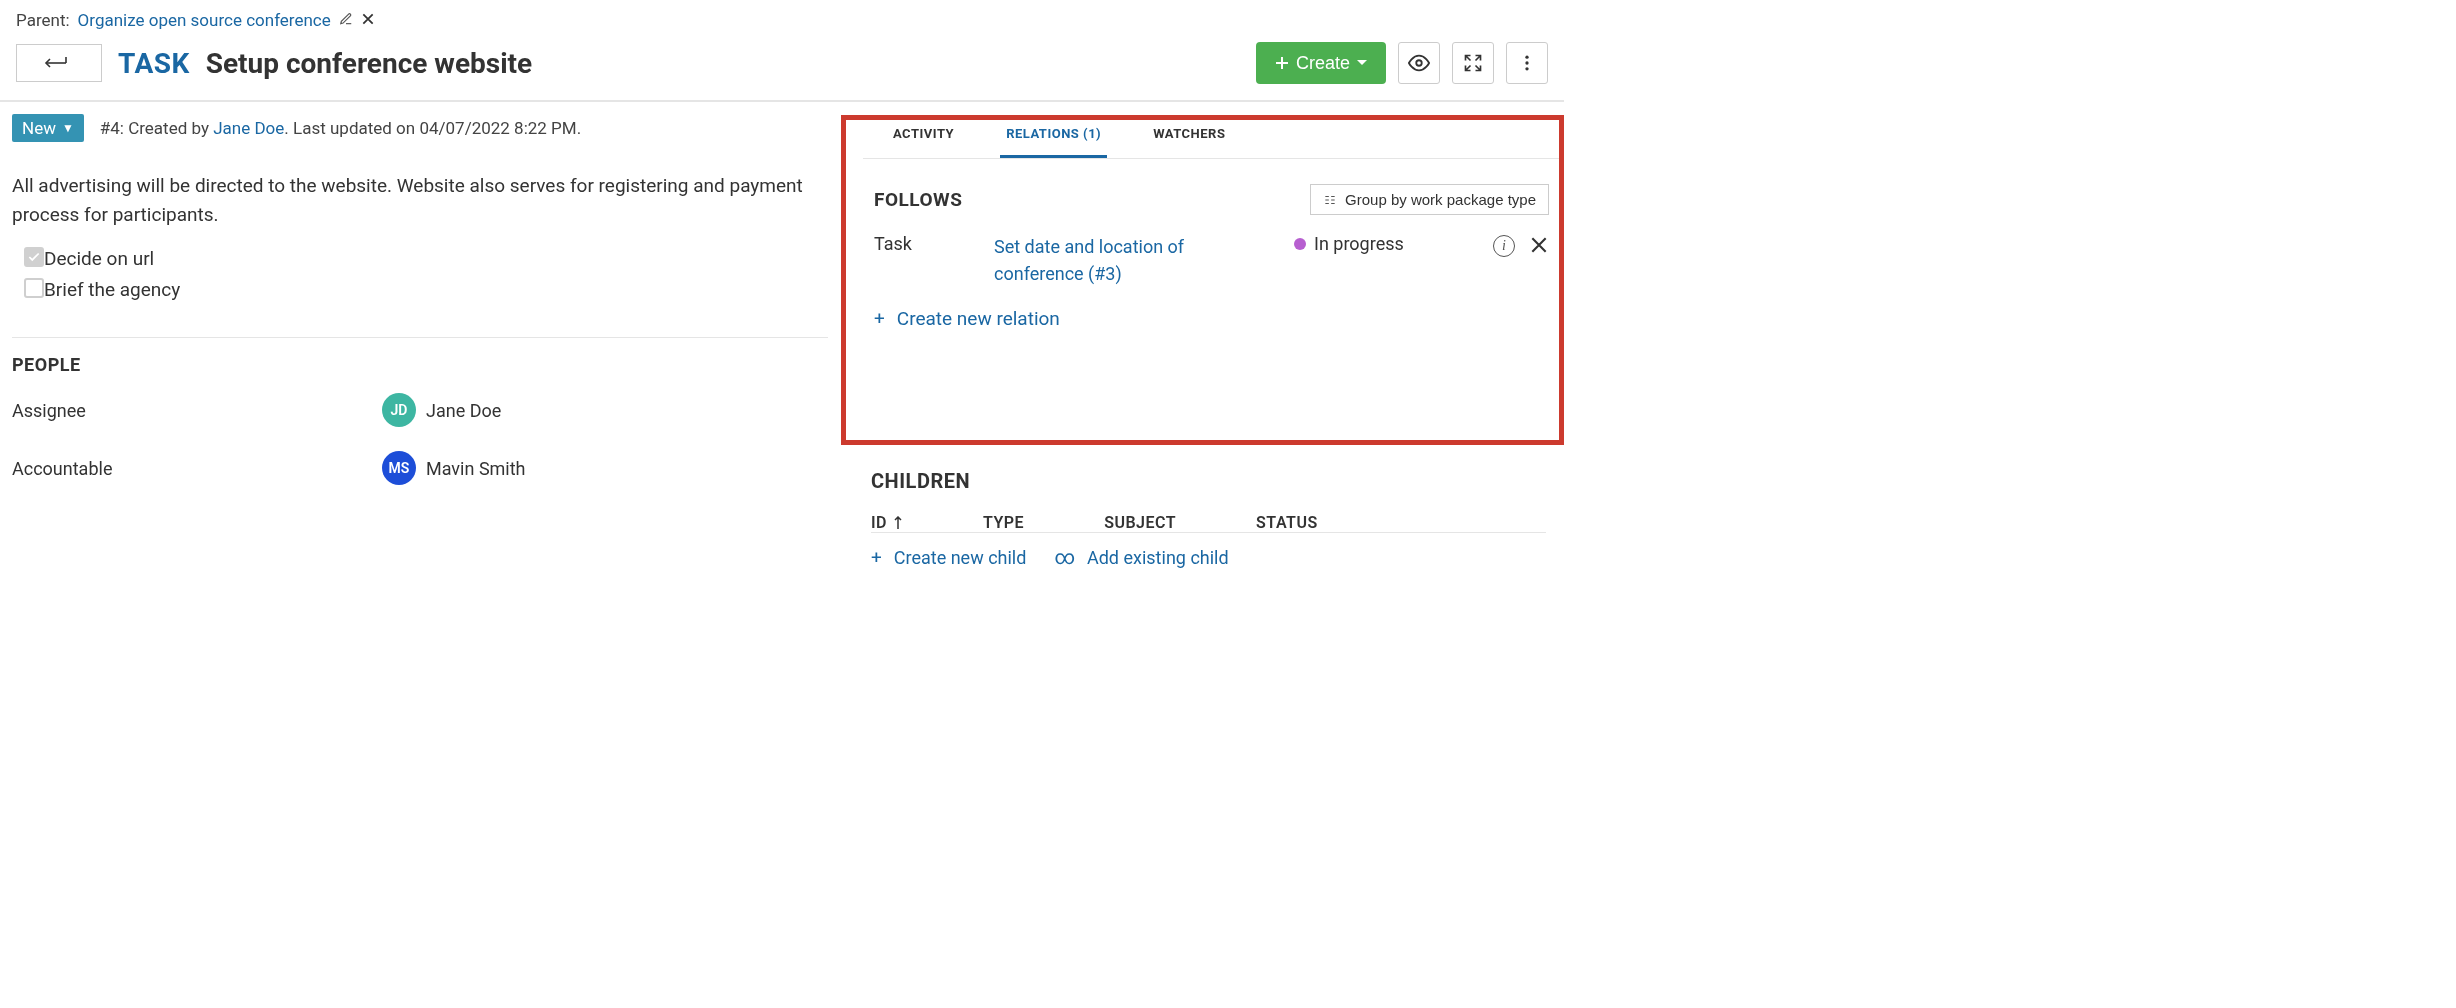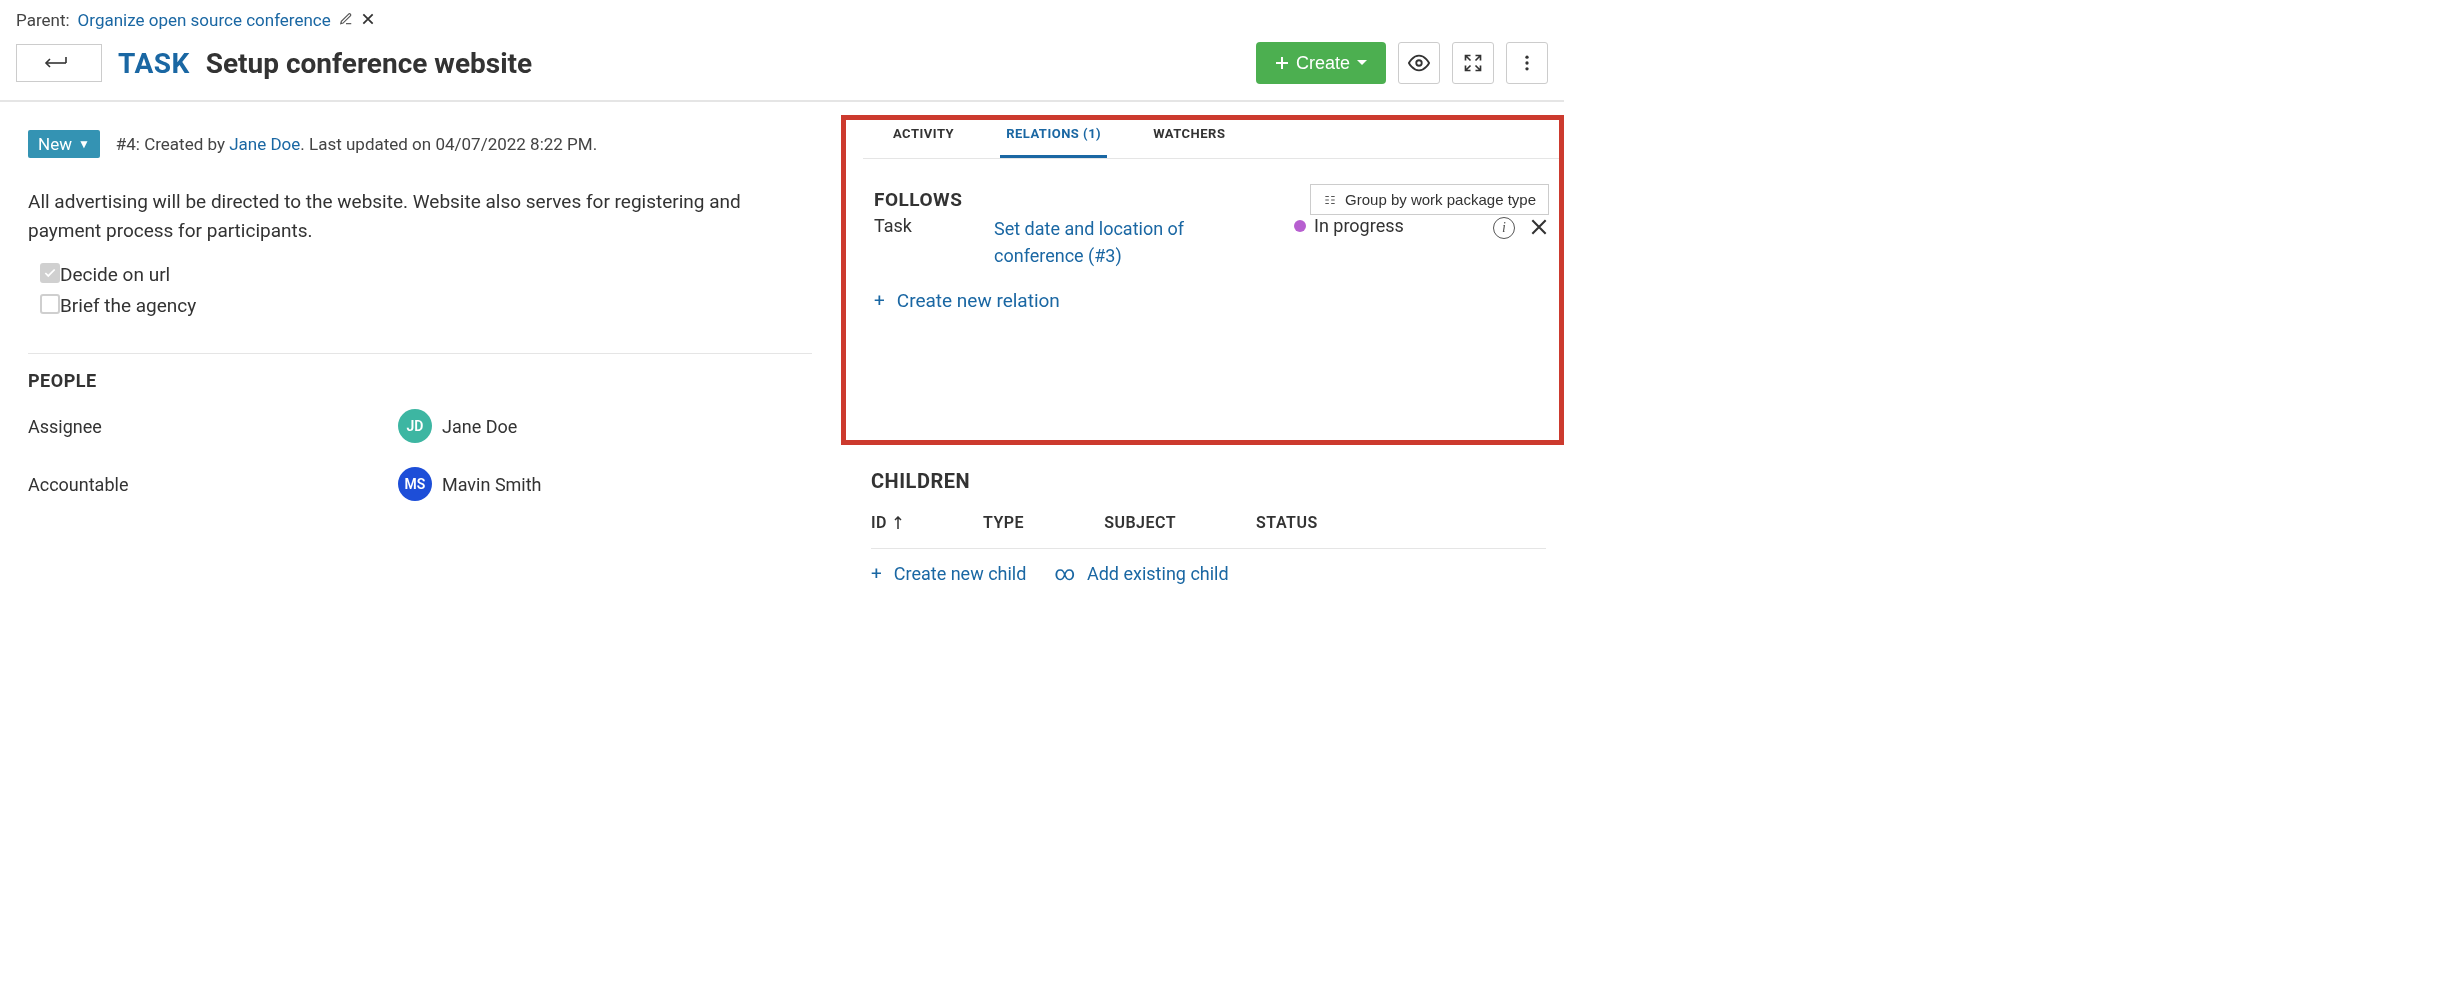--- a/index.html
+++ b/index.html
@@ -70,21 +70,21 @@
     display: flex; align-items: center; justify-content: center;
     cursor: pointer; border-radius: 3px;
   }
   .hr-line { border-bottom: 2px solid #e5e5e5; margin-top: 16px; }
   
   .body {
     display: flex;
   }
   .left-col {
     width: 840px;
-    padding: 28px;
+    padding: 12px;
   }
   .right-col {
     flex: 1;
     padding: 6px 0 16px 0;
     border-left: 1px solid transparent;
     position: relative;
   }
   
   .meta-row { display: flex; align-items: center; gap: 16px; margin-bottom: 30px; }
   .status-pill {
@@ -142,20 +142,21 @@
   .tab.active { color: #1a67a3; border-bottom-color: #1a67a3; }
 
   .highlight-box {
     border: 5px solid #cc3a2e;
     margin: -74px 0 10px 0;
     padding: 64px 10px 24px 28px;
     min-height: 330px;
   }
   .follows-header {
     display: flex; align-items: center; justify-content: space-between;
+    margin-bottom: 18px;
   }
   .follows-title { font-weight: 700; font-size: 19px; letter-spacing: 0.5px; }
   .group-btn {
     border: 1px solid #ccc; background: #fff;
     padding: 6px 12px; font-size: 15px; color: #333;
     display: inline-flex; align-items: center; gap: 8px;
     cursor: pointer;
   }
   .relation-row {
     display: flex; align-items: flex-start; gap: 20px;
@@ -172,21 +173,21 @@
     width: 22px; height: 22px; border: 1.5px solid #555; border-radius: 50%;
     display: inline-flex; align-items: center; justify-content: center;
     font-size: 14px; font-family: Georgia, serif; font-style: italic; color: #555;
   }
   .close-x-big { font-size: 26px; font-weight: 400; color: #333; cursor: pointer; line-height: 1; }
   .add-link { color: #1a67a3; font-size: 19px; display: inline-flex; align-items: center; gap: 12px; cursor: pointer; }
   .add-link .plus { font-size: 19px; color: #1a67a3; font-weight: 400; }
 
   .children-section { padding: 0 18px 0 30px; margin-top: 24px; }
   .children-section .title { font-weight: 700; font-size: 20px; letter-spacing: 0.5px; margin-bottom: 20px; }
-  .children-cols { display: flex; gap: 80px; border-bottom: 1px solid #e5e5e5; padding-bottom: 16px; margin-bottom: 12px; }
+  .children-cols { display: flex; gap: 80px; border-bottom: 1px solid #e5e5e5; padding-bottom: 0; margin-bottom: 12px; }
   .children-cols .col { font-weight: 600; font-size: 16px; letter-spacing: 0.5px; display: inline-flex; align-items: center; gap: 6px; }
   .children-actions { display: flex; align-items: center; gap: 28px; }
   .children-actions .add-link { font-size: 18px; }
   .infinity { font-size: 20px; color: #1a67a3; }
 </style>
 </head>
 <body>
 
 <div class="app">
 

